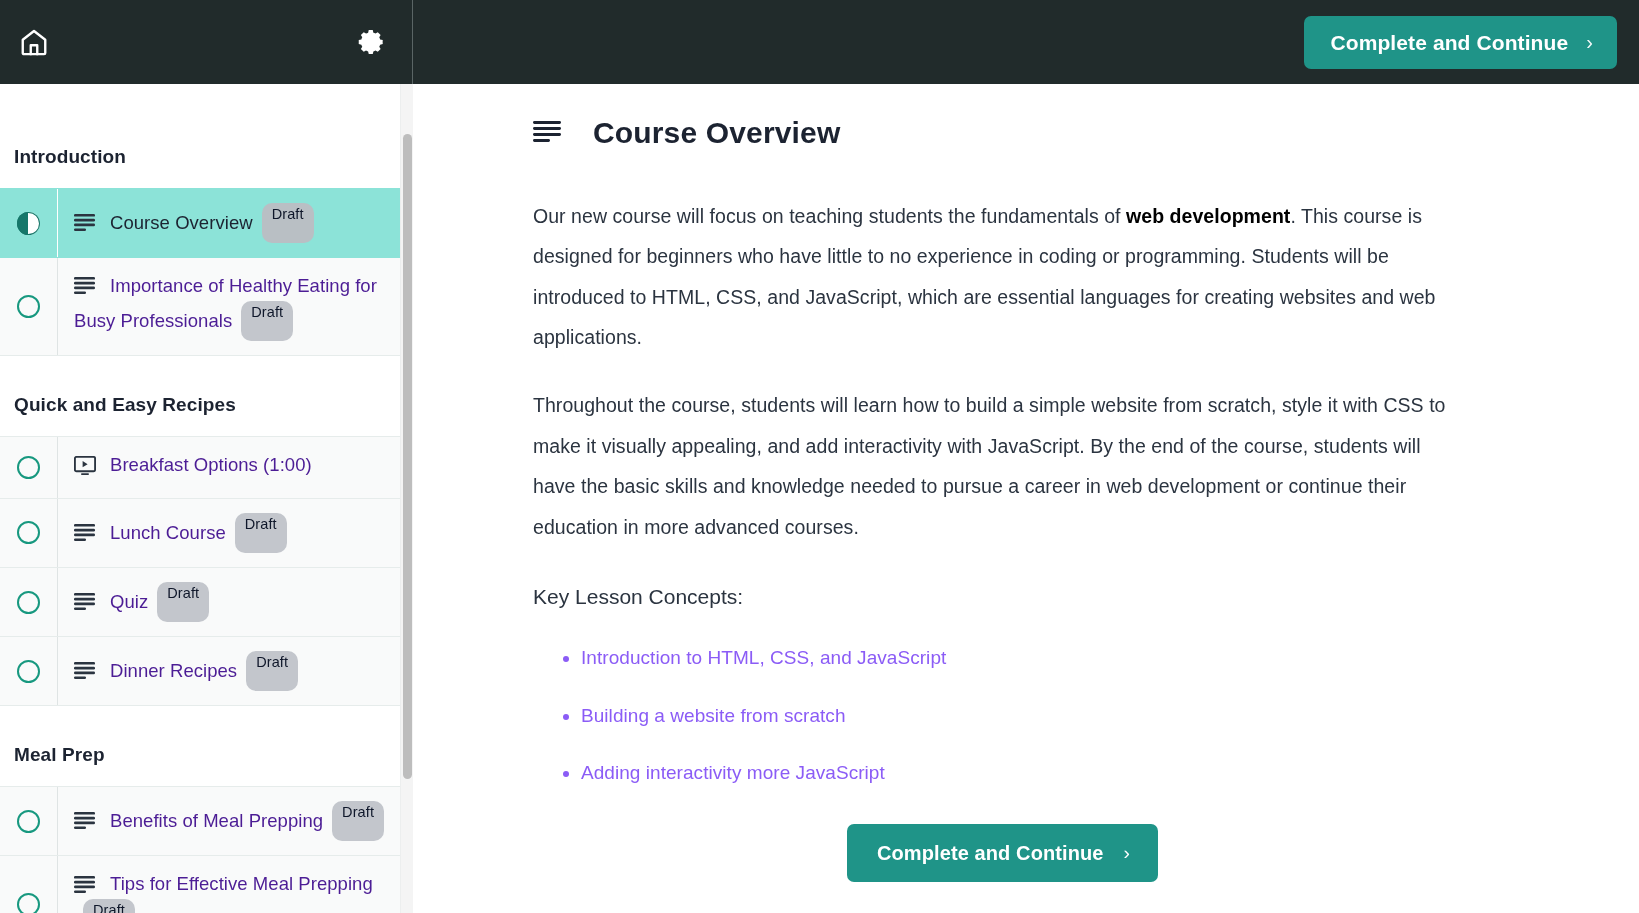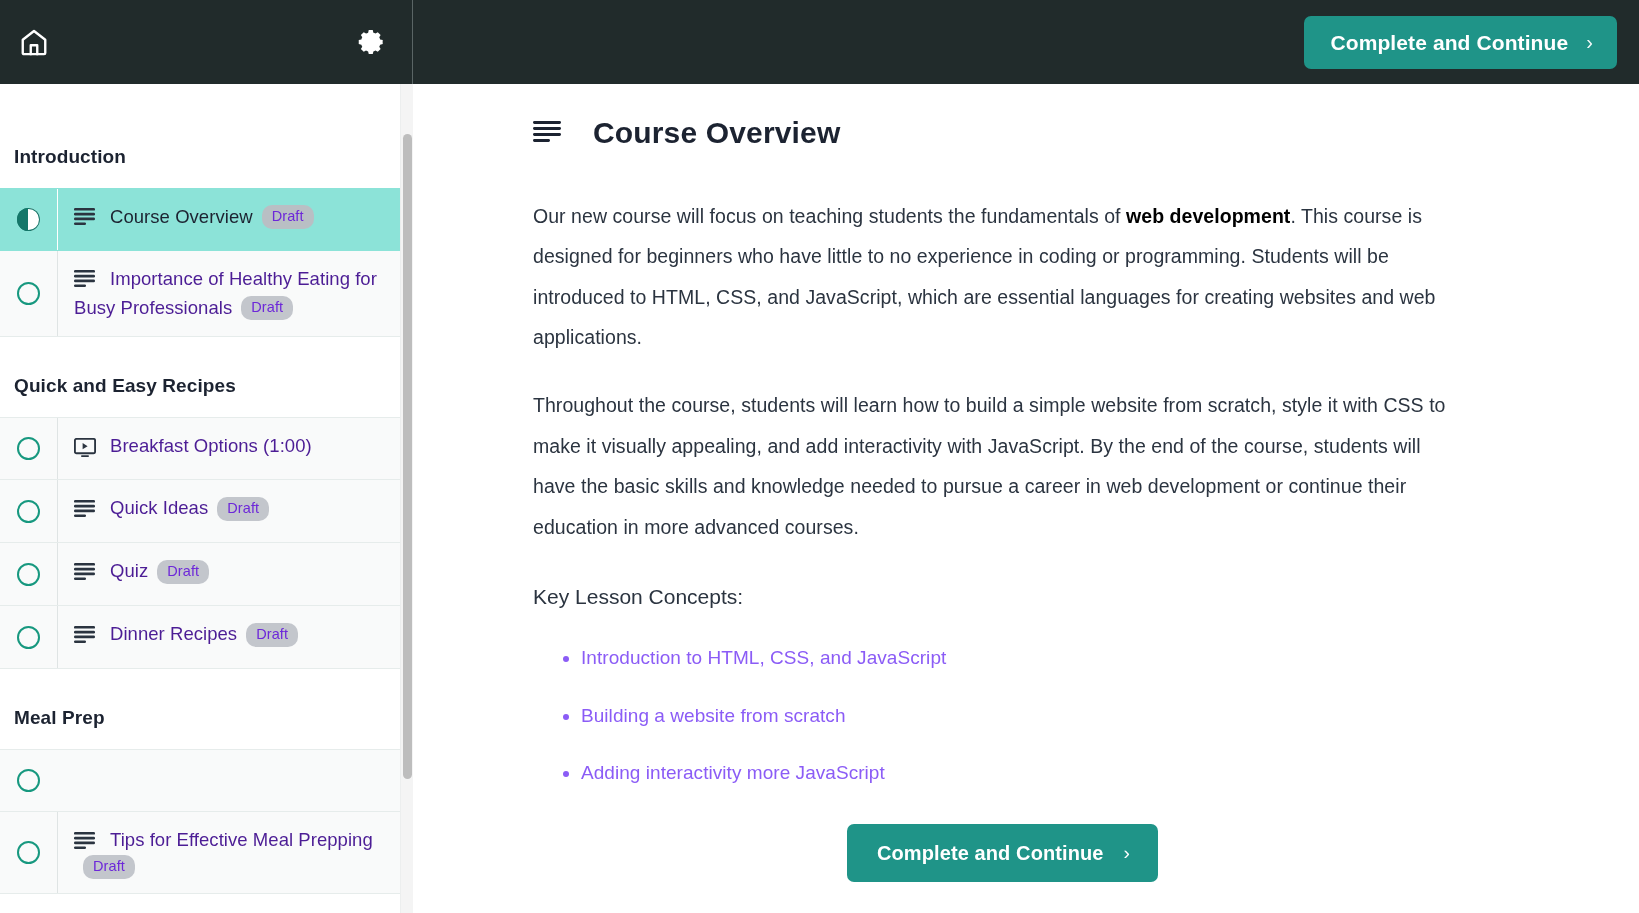--- a/index.html
+++ b/index.html
@@ -168,24 +168,24 @@
     line-height: 1.55;
     vertical-align: middle;
     letter-spacing: .05px;
   }
   .lesson.active .lesson-label { color: #1c2331; }
 
   .badge {
     display: inline-block;
     vertical-align: middle;
     font-size: 14.5px;
-    color: #6d28d9;
+    color: #0f172a;
     background: #c3c6cc;
     border-radius: 10px;
-    padding: 2px 10px 4px;
+    padding: 2px 10px 20px;
     margin-left: 9px;
     line-height: 1.25;
     letter-spacing: .1px;
   }
   .lesson.active .badge { background: #b9bfc4; }
 
   
   .sb-track {
     position: absolute;
     top: 0; bottom: 0;
@@ -349,21 +349,21 @@
             </div>
             <div class="lesson">
               <div class="lesson-status">
                 <div class="circle"></div>
               </div>
               <div class="lesson-main"><span class="type-icon"><svg width="22" height="18" viewBox="0 0 22 18" fill="#2b3440">
                     <rect x="0" y="0" width="21" height="2.6" rx="1.2"></rect>
                     <rect x="0" y="4.8" width="21" height="2.6" rx="1.2"></rect>
                     <rect x="0" y="9.6" width="21" height="2.6" rx="1.2"></rect>
                     <rect x="0" y="14.4" width="12" height="2.6" rx="1.2"></rect>
-                  </svg></span><span class="lesson-label">Quick Ideas</span><span class="badge">Draft</span></div>
+                  </svg></span><span class="lesson-label">Lunch Course</span><span class="badge">Draft</span></div>
             </div>
             <div class="lesson">
               <div class="lesson-status">
                 <div class="circle"></div>
               </div>
               <div class="lesson-main"><span class="type-icon"><svg width="22" height="18" viewBox="0 0 22 18" fill="#2b3440">
                     <rect x="0" y="0" width="21" height="2.6" rx="1.2"></rect>
                     <rect x="0" y="4.8" width="21" height="2.6" rx="1.2"></rect>
                     <rect x="0" y="9.6" width="21" height="2.6" rx="1.2"></rect>
                     <rect x="0" y="14.4" width="12" height="2.6" rx="1.2"></rect>
@@ -378,20 +378,26 @@
                     <rect x="0" y="4.8" width="21" height="2.6" rx="1.2"></rect>
                     <rect x="0" y="9.6" width="21" height="2.6" rx="1.2"></rect>
                     <rect x="0" y="14.4" width="12" height="2.6" rx="1.2"></rect>
                   </svg></span><span class="lesson-label">Dinner Recipes</span><span class="badge">Draft</span></div>
             </div>
             <div class="section-title">Meal Prep</div>
             <div class="lesson">
               <div class="lesson-status">
                 <div class="circle"></div>
               </div>
+              <div class="lesson-main"><span class="type-icon"><svg width="22" height="18" viewBox="0 0 22 18" fill="#2b3440">
+                    <rect x="0" y="0" width="21" height="2.6" rx="1.2"></rect>
+                    <rect x="0" y="4.8" width="21" height="2.6" rx="1.2"></rect>
+                    <rect x="0" y="9.6" width="21" height="2.6" rx="1.2"></rect>
+                    <rect x="0" y="14.4" width="12" height="2.6" rx="1.2"></rect>
+                  </svg></span><span class="lesson-label">Benefits of Meal Prepping</span><span class="badge">Draft</span></div>
             </div>
             <div class="lesson">
               <div class="lesson-status">
                 <div class="circle"></div>
               </div>
               <div class="lesson-main"><span class="type-icon"><svg width="22" height="18" viewBox="0 0 22 18" fill="#2b3440">
                     <rect x="0" y="0" width="21" height="2.6" rx="1.2"></rect>
                     <rect x="0" y="4.8" width="21" height="2.6" rx="1.2"></rect>
                     <rect x="0" y="9.6" width="21" height="2.6" rx="1.2"></rect>
                     <rect x="0" y="14.4" width="12" height="2.6" rx="1.2"></rect>

